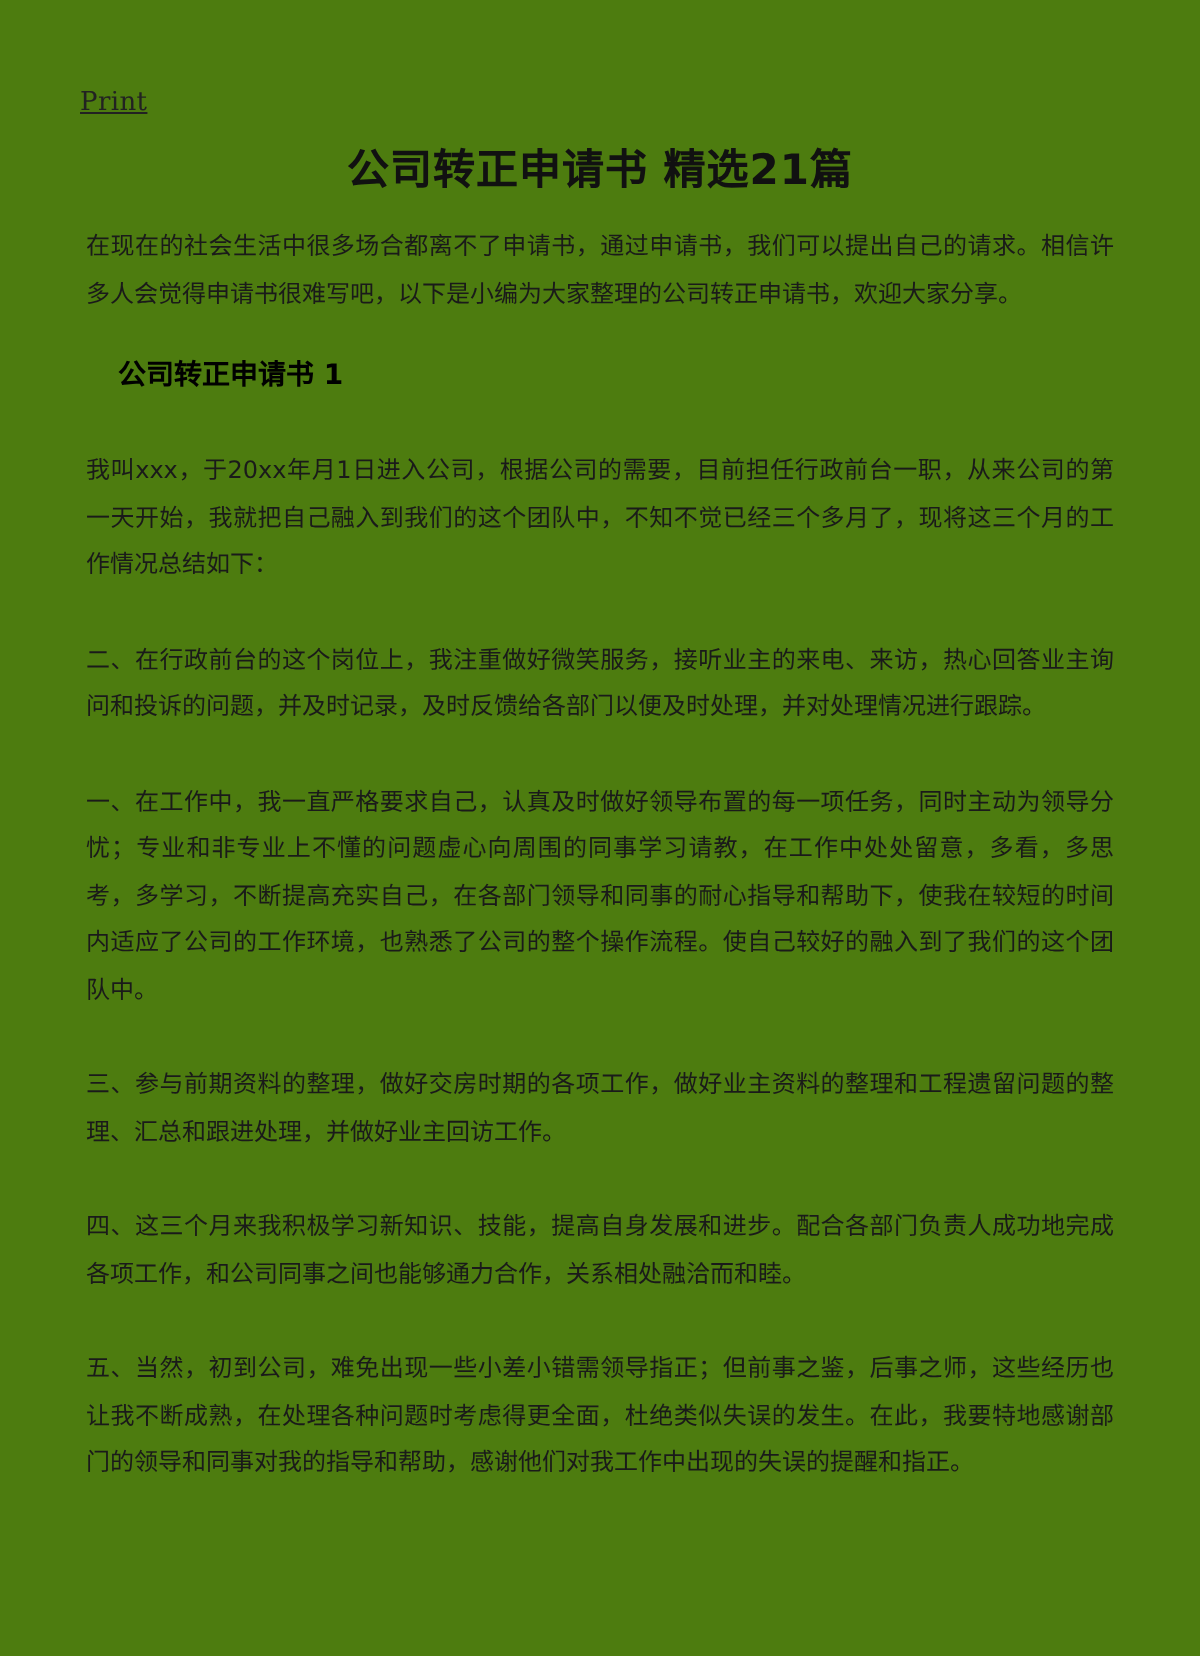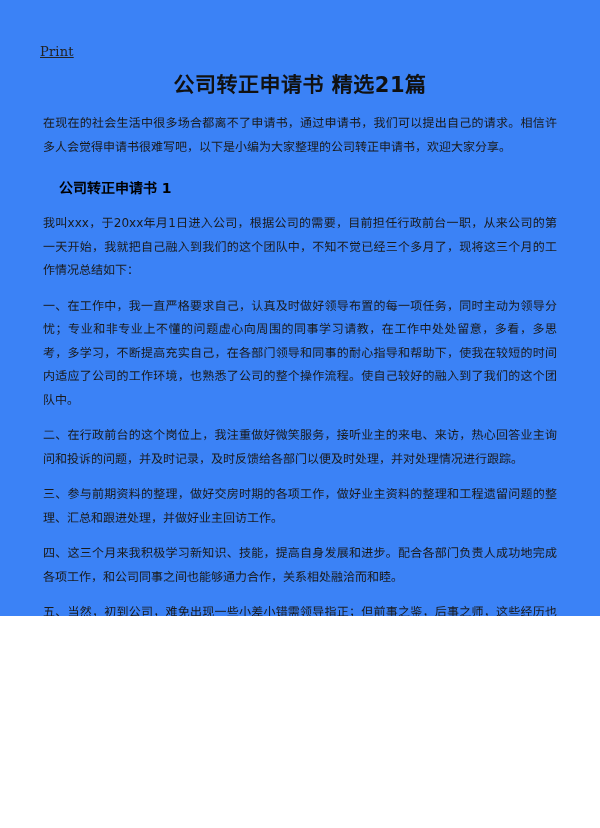--- a/index.html
+++ b/index.html
@@ -11,22 +11,22 @@
     width: 600px;
     height: 828px;
     overflow: hidden;
     font-family: "DejaVu Sans", "Liberation Sans", sans-serif;
     color: #1a1a1a;
   }
 
   .page {
     position: relative;
     width: 600px;
-    height: 616px;
-    background: #3b82f6;
+    height: 828px;
+    background: #4d7c0f;
     box-sizing: border-box;
     overflow: hidden;
   }
 
   
   .print-link {
     position: absolute;
     left: 40px;
     top: 44px;
     font-family: "DejaVu Serif", "Liberation Serif", serif;
@@ -67,21 +67,21 @@
     font-size: 12px;
     line-height: 23.5px;
     color: #1a1a1a;
     margin: 12px 0 0 0;
     text-align: justify;
     text-justify: inter-ideograph;
     word-break: break-all;
   }
 
   .para.tight {
-    margin-top: 12px;
+    margin-top: 24px;
   }
 
   .section-heading {
     font-size: 14px;
     line-height: 24px;
     font-weight: bold;
     color: #000000;
     margin: 17px 0 0 16px;
   }
 
@@ -104,21 +104,21 @@
     <h1 class="doc-title">公司转正申请书 精选21篇</h1>
 
 
     <p class="para">在现在的社会生活中很多场合都离不了申请书，通过申请书，我们可以提出自己的请求。相信许多人会觉得申请书很难写吧，以下是小编为大家整理的公司转正申请书，欢迎大家分享。</p>
 
     <h2 class="section-heading">公司转正申请书 1</h2>
 
 
 
     <p class="para tight">我叫xxx，于20xx年月1日进入公司，根据公司的需要，目前担任行政前台一职，从来公司的第一天开始，我就把自己融入到我们的这个团队中，不知不觉已经三个多月了，现将这三个月的工作情况总结如下：</p>
+    <p class="para tight">二、在行政前台的这个岗位上，我注重做好微笑服务，接听业主的来电、来访，热心回答业主询问和投诉的问题，并及时记录，及时反馈给各部门以便及时处理，并对处理情况进行跟踪。</p>
     <p class="para tight">一、在工作中，我一直严格要求自己，认真及时做好领导布置的每一项任务，同时主动为领导分忧；专业和非专业上不懂的问题虚心向周围的同事学习请教，在工作中处处留意，多看，多思考，多学习，不断提高充实自己，在各部门领导和同事的耐心指导和帮助下，使我在较短的时间内适应了公司的工作环境，也熟悉了公司的整个操作流程。使自己较好的融入到了我们的这个团队中。</p>
-    <p class="para tight">二、在行政前台的这个岗位上，我注重做好微笑服务，接听业主的来电、来访，热心回答业主询问和投诉的问题，并及时记录，及时反馈给各部门以便及时处理，并对处理情况进行跟踪。</p>
     <p class="para tight">三、参与前期资料的整理，做好交房时期的各项工作，做好业主资料的整理和工程遗留问题的整理、汇总和跟进处理，并做好业主回访工作。</p>
     <p class="para tight">四、这三个月来我积极学习新知识、技能，提高自身发展和进步。配合各部门负责人成功地完成各项工作，和公司同事之间也能够通力合作，关系相处融洽而和睦。</p>
     <p class="para tight">五、当然，初到公司，难免出现一些小差小错需领导指正；但前事之鉴，后事之师，这些经历也让我不断成熟，在处理各种问题时考虑得更全面，杜绝类似失误的发生。在此，我要特地感谢部门的领导和同事对我的指导和帮助，感谢他们对我工作中出现的失误的提醒和指正。</p>
 
   </div>
 
 </div>
 
 </body></html>

